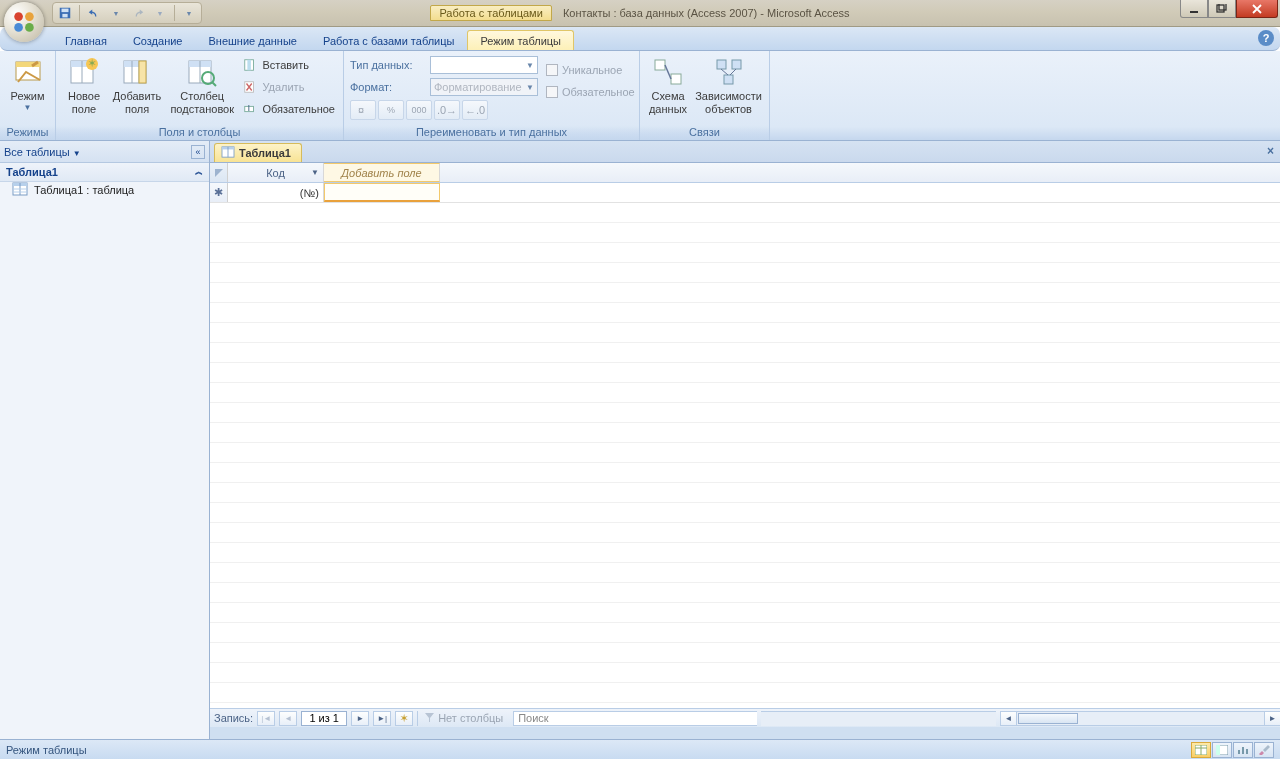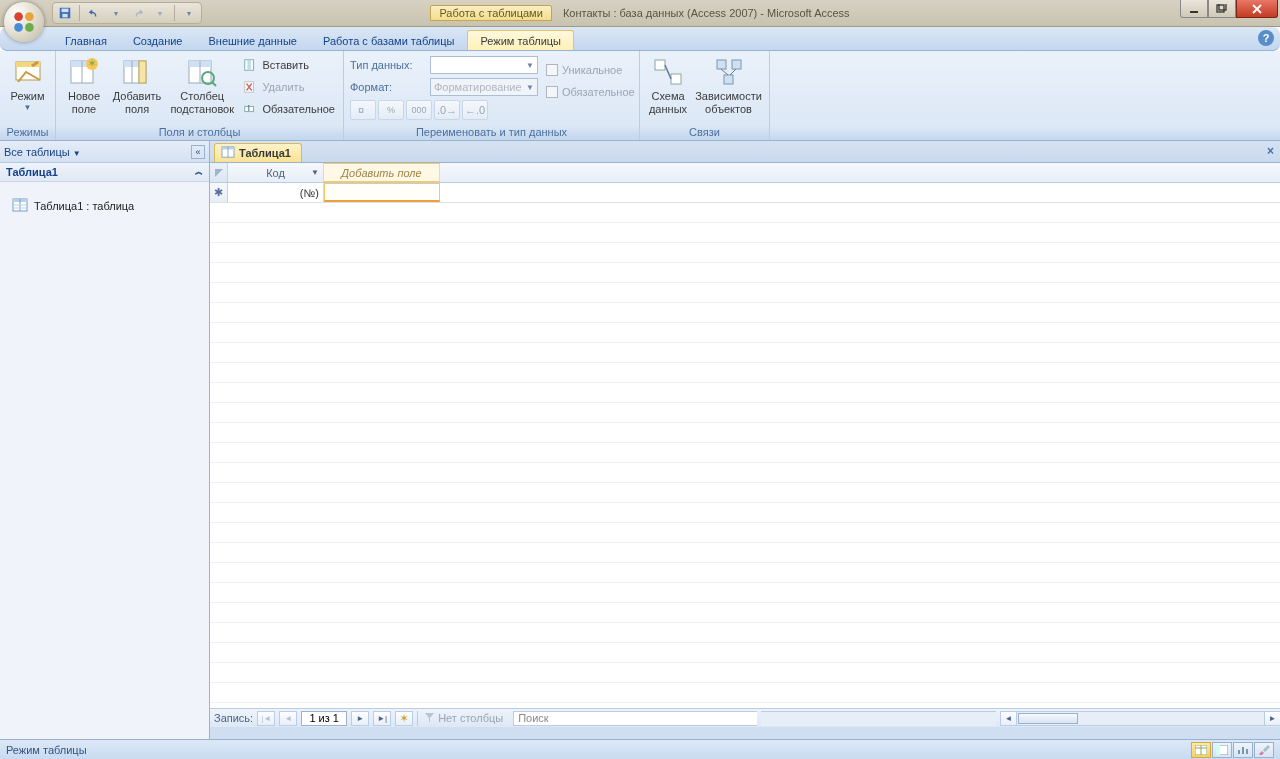--- a/index.html
+++ b/index.html
@@ -48,21 +48,21 @@
 .mini { width:26px; height:20px; border:1px solid #c7d6e9; background:linear-gradient(#f5f8fc,#e3ecf6); border-radius:2px; display:flex; align-items:center; justify-content:center; color:#9ba5b3; font-size:9px;}
 .chk-row { display:flex; align-items:flex-end; gap:4px; height:22px; color:#9ba5b3;}
 .chk { width:12px; height:12px; border:1px solid #b0b6c0; background:#f5f6f8;}
 
 
 .content { display:flex; height: calc(759px - 27px - 24px - 90px - 20px); }
 .nav { width:210px; border-right:1px solid #9ab2d2; background:#f0f4fa; display:flex; flex-direction:column;}
 .nav-hdr { height:22px; background:linear-gradient(#e4ecf7,#d5e2f2); border-bottom:1px solid #b4c8e1; display:flex; align-items:center; padding:0 4px; color:#15428b; justify-content:space-between;}
 .nav-hdr .arr { font-size:8px;}
 .nav-group-hdr { background:linear-gradient(#eef3fa,#e0e9f5); border-bottom:1px solid #c7d6e9; padding:3px 6px; color:#15428b; font-weight:bold; display:flex; justify-content:space-between;}
-.nav-item { display:flex; align-items:center; gap:6px; padding:16px 12px; color:#222;}
+.nav-item { display:flex; align-items:center; gap:6px; padding:0 12px; color:#222;}
 .collapse { width:14px; height:14px; border:1px solid #9ab2d2; display:flex; align-items:center; justify-content:center; font-size:9px;}
 
 
 .ds-area { flex:1; position:relative; background:#cfdff1;}
 .doc-tab { position:absolute; left:0; top:0; height:22px; display:flex; align-items:flex-end; background:linear-gradient(#d5e2f2,#cad9ed); width:100%; border-bottom:1px solid #9ab2d2;}
 .doc-tab-inner { margin-left:4px; background:linear-gradient(#fdf3c8,#f8e394); border:1px solid #d6bb5b; border-bottom:none; border-radius:3px 3px 0 0; padding:2px 10px 2px 6px; display:flex; align-items:center; gap:4px; color:#3b3b3b; font-weight:bold;}
 .close-x { position:absolute; right:6px; top:3px; color:#4a709f; font-weight:bold; font-size:12px;}
 
 .grid { position:absolute; left:0; right:0; top:22px; bottom:19px; background:#fff; overflow:hidden;}
 .grid-row { display:flex; height:20px; border-bottom:1px solid #e2e2e2;}

